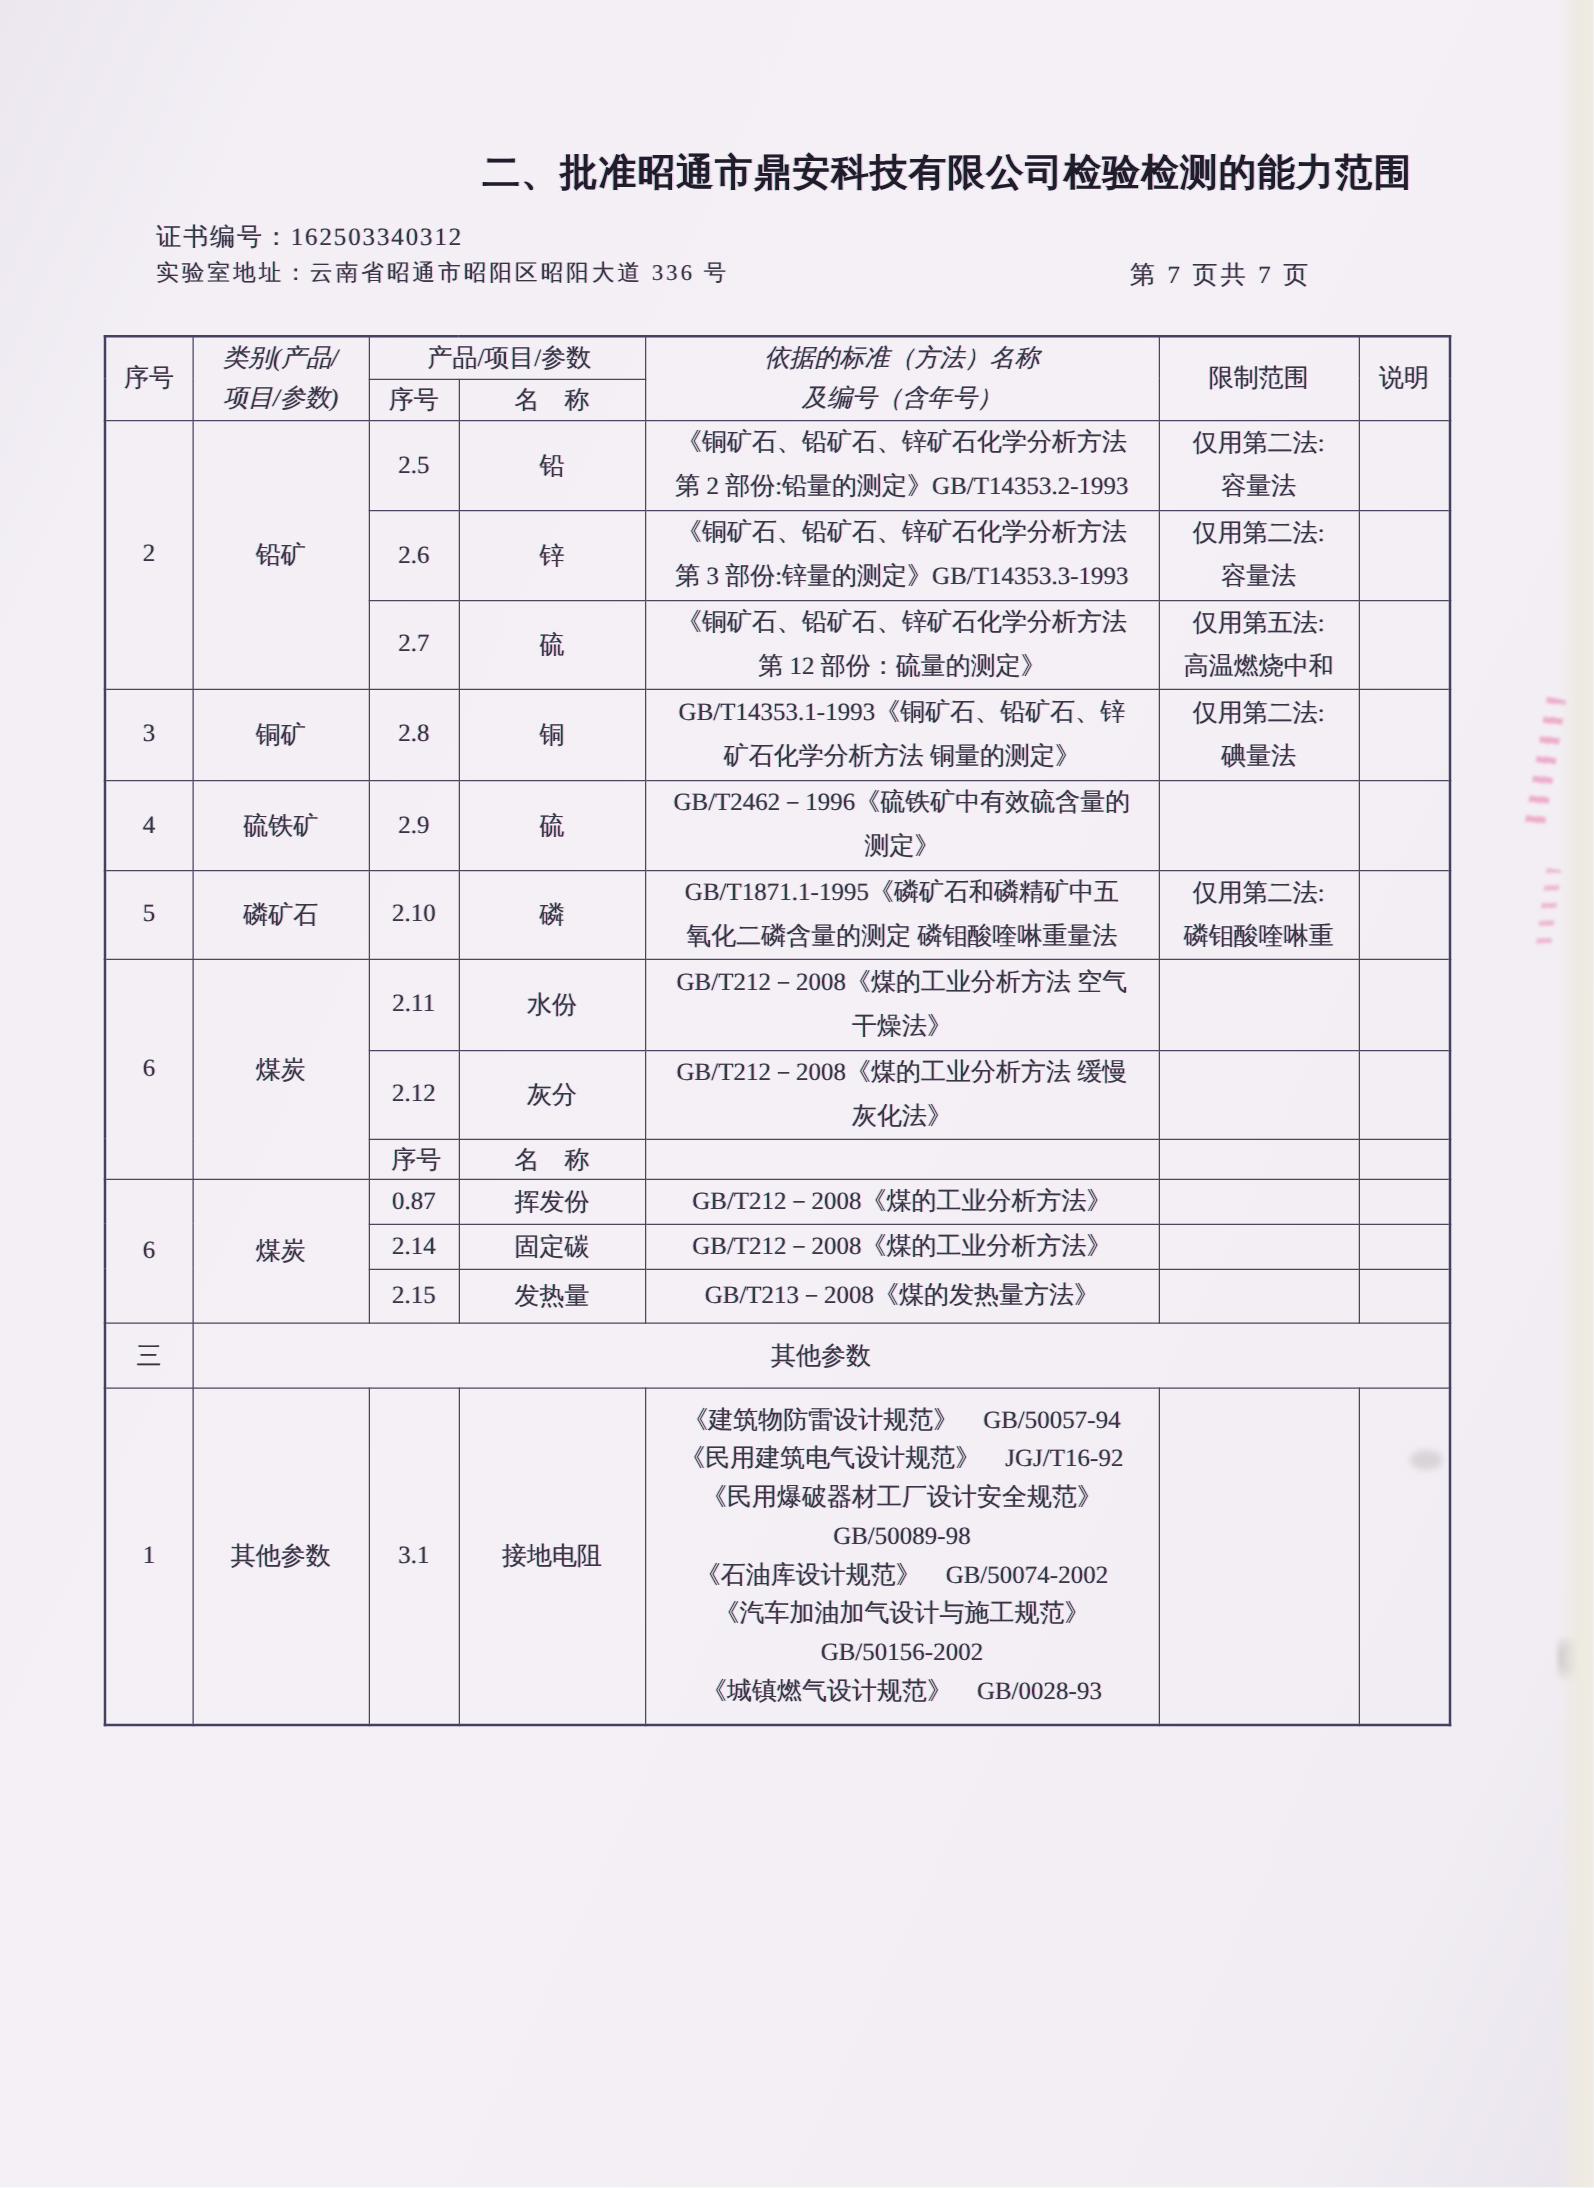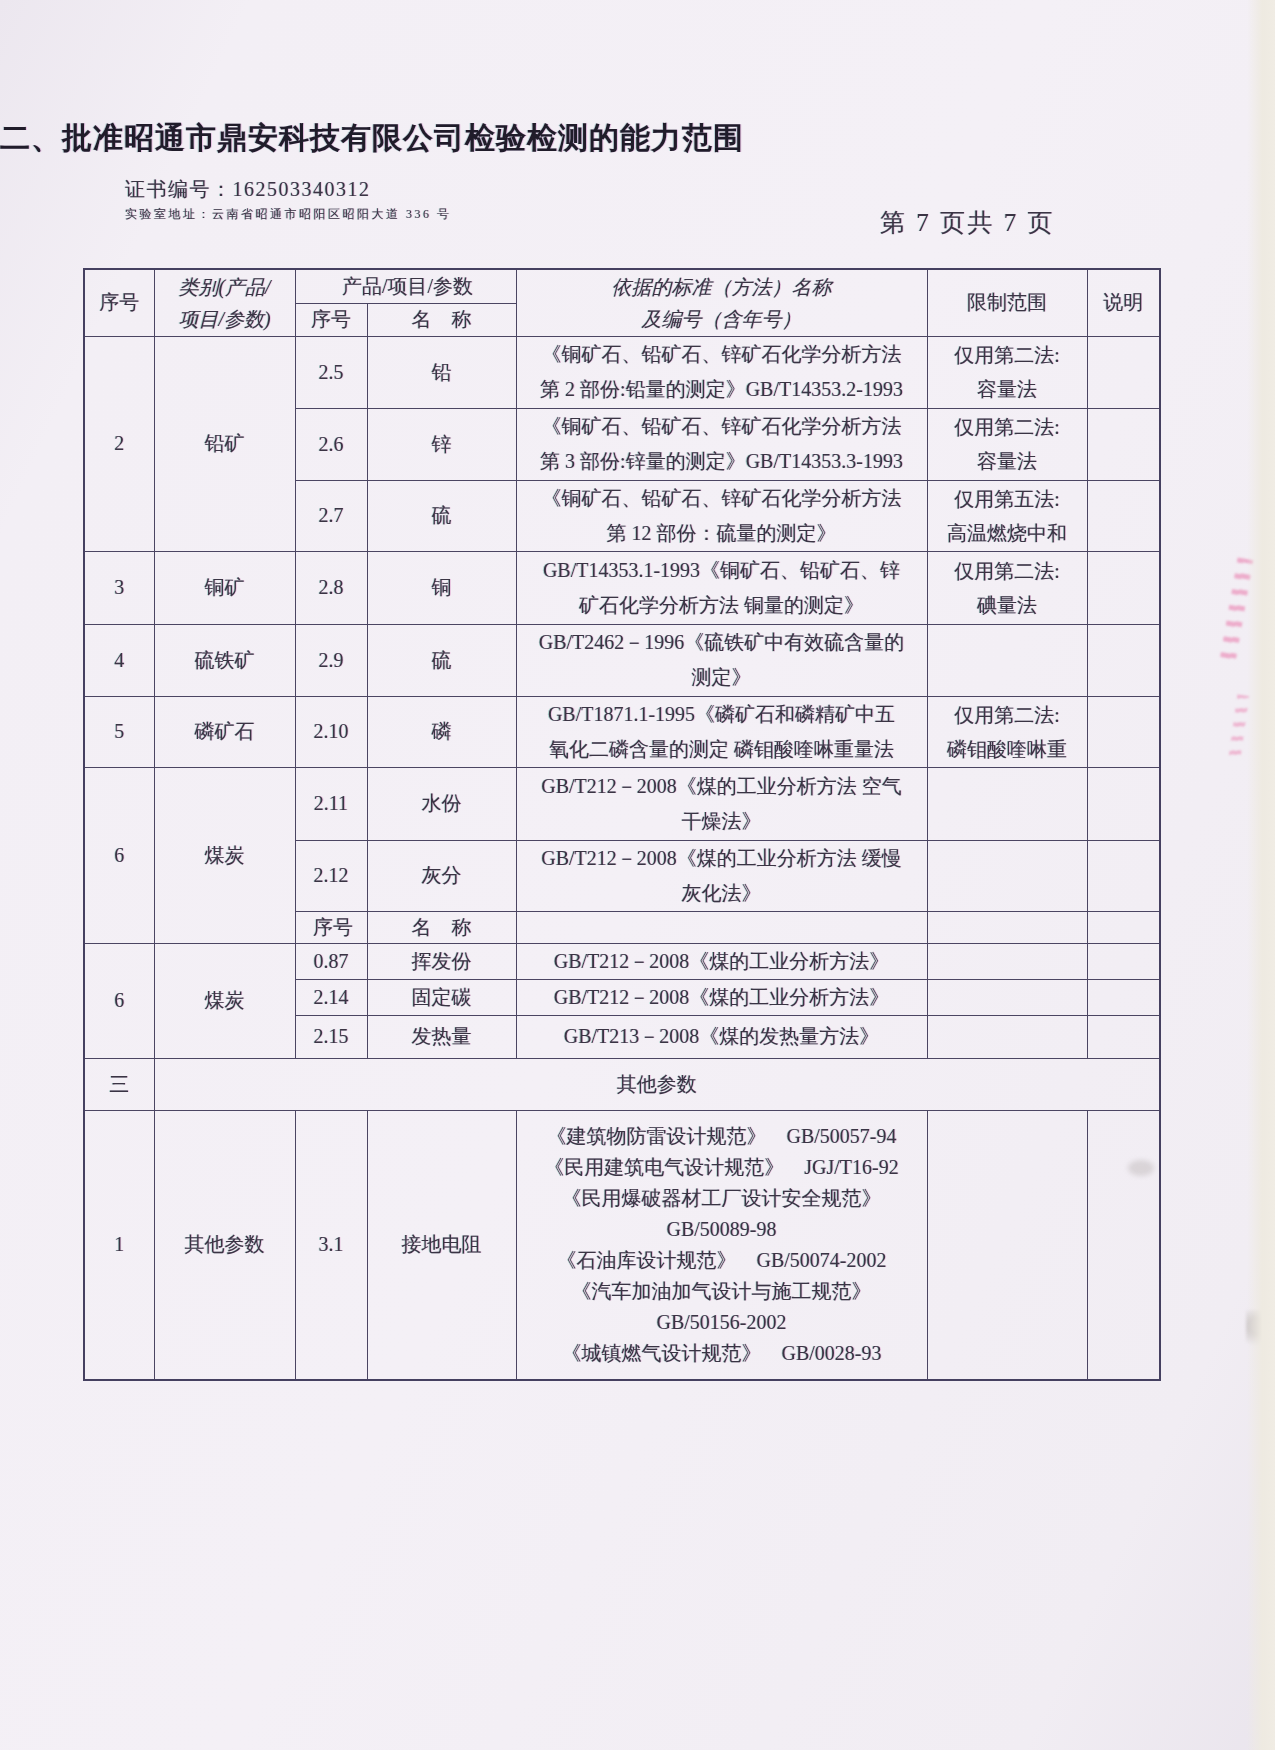--- a/index.html
+++ b/index.html
@@ -11,28 +11,28 @@
     color:#3a3444;
     overflow:hidden;
   }
   .edge-strip{
     position:absolute;right:0;top:0;width:28px;height:1750px;
     background:linear-gradient(90deg,rgba(238,234,226,0) 0%,#eeeae1 55%,#f0ece4 100%);
   }
   .fr{ text-shadow:0.8px 0 rgba(205,70,160,0.28), -0.8px 0 rgba(20,150,120,0.30);text-align:right; }
   .title{
     position:absolute;top:118px;left:0;width:1130px;
-    text-align:left;
+    text-align:right;
     font-family:"Liberation Sans","DejaVu Sans",sans-serif;
     font-weight:bold;font-size:30px;letter-spacing:1px;color:#201c2a;
     text-shadow:1px 0 rgba(190,60,170,0.25), -1px 0 rgba(30,140,130,0.25);
   }
   .meta-cert{position:absolute;top:176px;left:125px;font-size:20px;letter-spacing:1.5px;}
-  .meta-addr{position:absolute;top:206px;left:125px;font-size:12px;letter-spacing:2.5px;}
-  .page-ind{position:absolute;top:206px;left:880px;font-size:25px;letter-spacing:2.5px;}
+  .meta-addr{position:absolute;top:206px;left:125px;font-size:18px;letter-spacing:2.5px;}
+  .page-ind{position:absolute;top:206px;left:904px;font-size:20px;letter-spacing:2.5px;}
 
   table.cap{
     position:absolute;top:268px;left:83px;width:1076px;
     border-collapse:collapse;table-layout:fixed;
     border:2.6px solid #454060;
   }
   table.cap td, table.cap th{
     border:1.6px solid #4b4562;
     padding:0 4px;
     text-align:center;vertical-align:middle;

